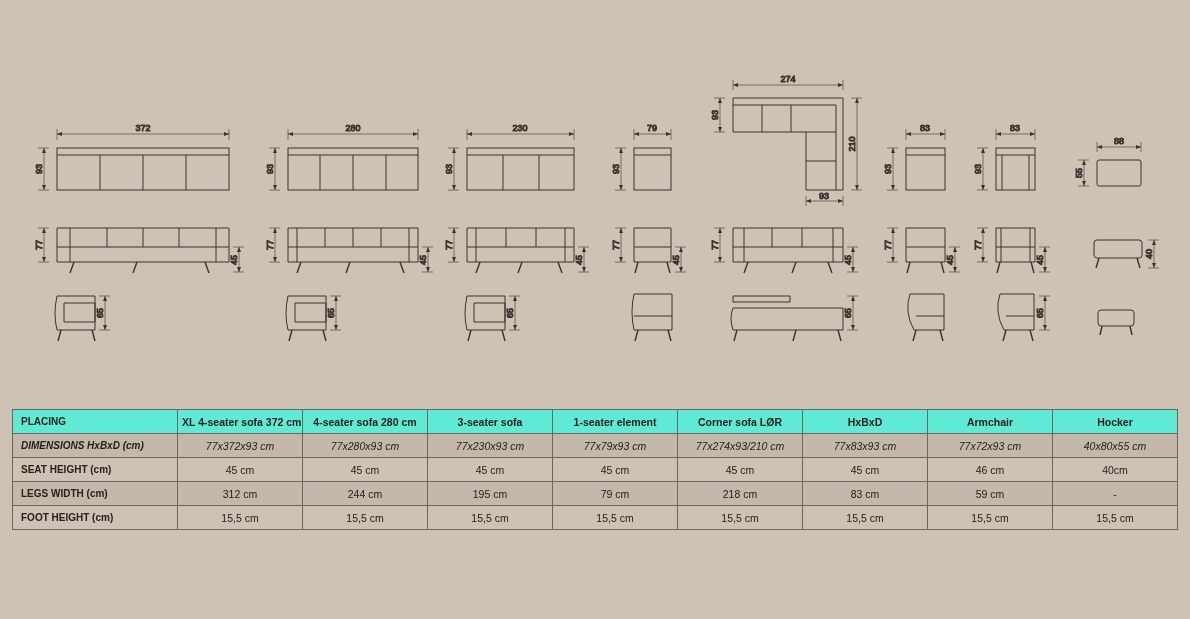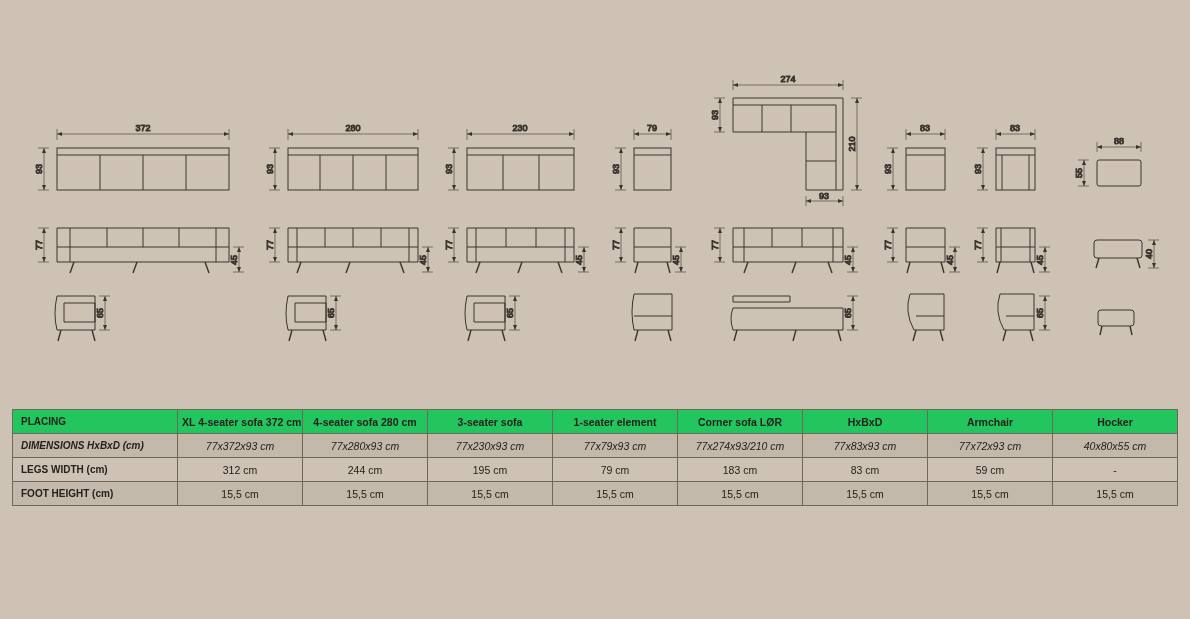--- a/index.html
+++ b/index.html
@@ -46,21 +46,21 @@
     border: 1px solid #6d6760;
     padding: 2px 4px;
     height: 19px;
     text-align: center;
     font-weight: normal;
     white-space: nowrap;
     overflow: hidden;
   }
   .spec-table thead th {
     font-weight: bold;
-    background: #22c55e;
+    background: #5eead4;
     font-size: 10.5px;
   }
   .spec-table th.rowhdr, .spec-table td.rowhdr {
     text-align: left;
     font-weight: bold;
     padding-left: 8px;
     width: 152px;
     font-size: 10px;
   }
   .spec-table tbody tr:nth-child(odd) td {
@@ -531,26 +531,37 @@
         <td>77x372x93 cm</td>
         <td>77x280x93 cm</td>
         <td>77x230x93 cm</td>
         <td>77x79x93 cm</td>
         <td>77x274x93/210 cm</td>
         <td>77x83x93 cm</td>
         <td>77x72x93 cm</td>
         <td>40x80x55 cm</td>
       </tr>
       <tr>
+        <td class="rowhdr">SEAT HEIGHT (cm)</td>
+        <td>45 cm</td>
+        <td>45 cm</td>
+        <td>45 cm</td>
+        <td>45 cm</td>
+        <td>45 cm</td>
+        <td>45 cm</td>
+        <td>46 cm</td>
+        <td>40cm</td>
+      </tr>
+      <tr>
         <td class="rowhdr">LEGS WIDTH (cm)</td>
         <td>312 cm</td>
         <td>244 cm</td>
         <td>195 cm</td>
         <td>79 cm</td>
-        <td>183 cm</td>
+        <td>218 cm</td>
         <td>83 cm</td>
         <td>59 cm</td>
         <td>-</td>
       </tr>
       <tr>
         <td class="rowhdr">FOOT HEIGHT (cm)</td>
         <td>15,5 cm</td>
         <td>15,5 cm</td>
         <td>15,5 cm</td>
         <td>15,5 cm</td>

